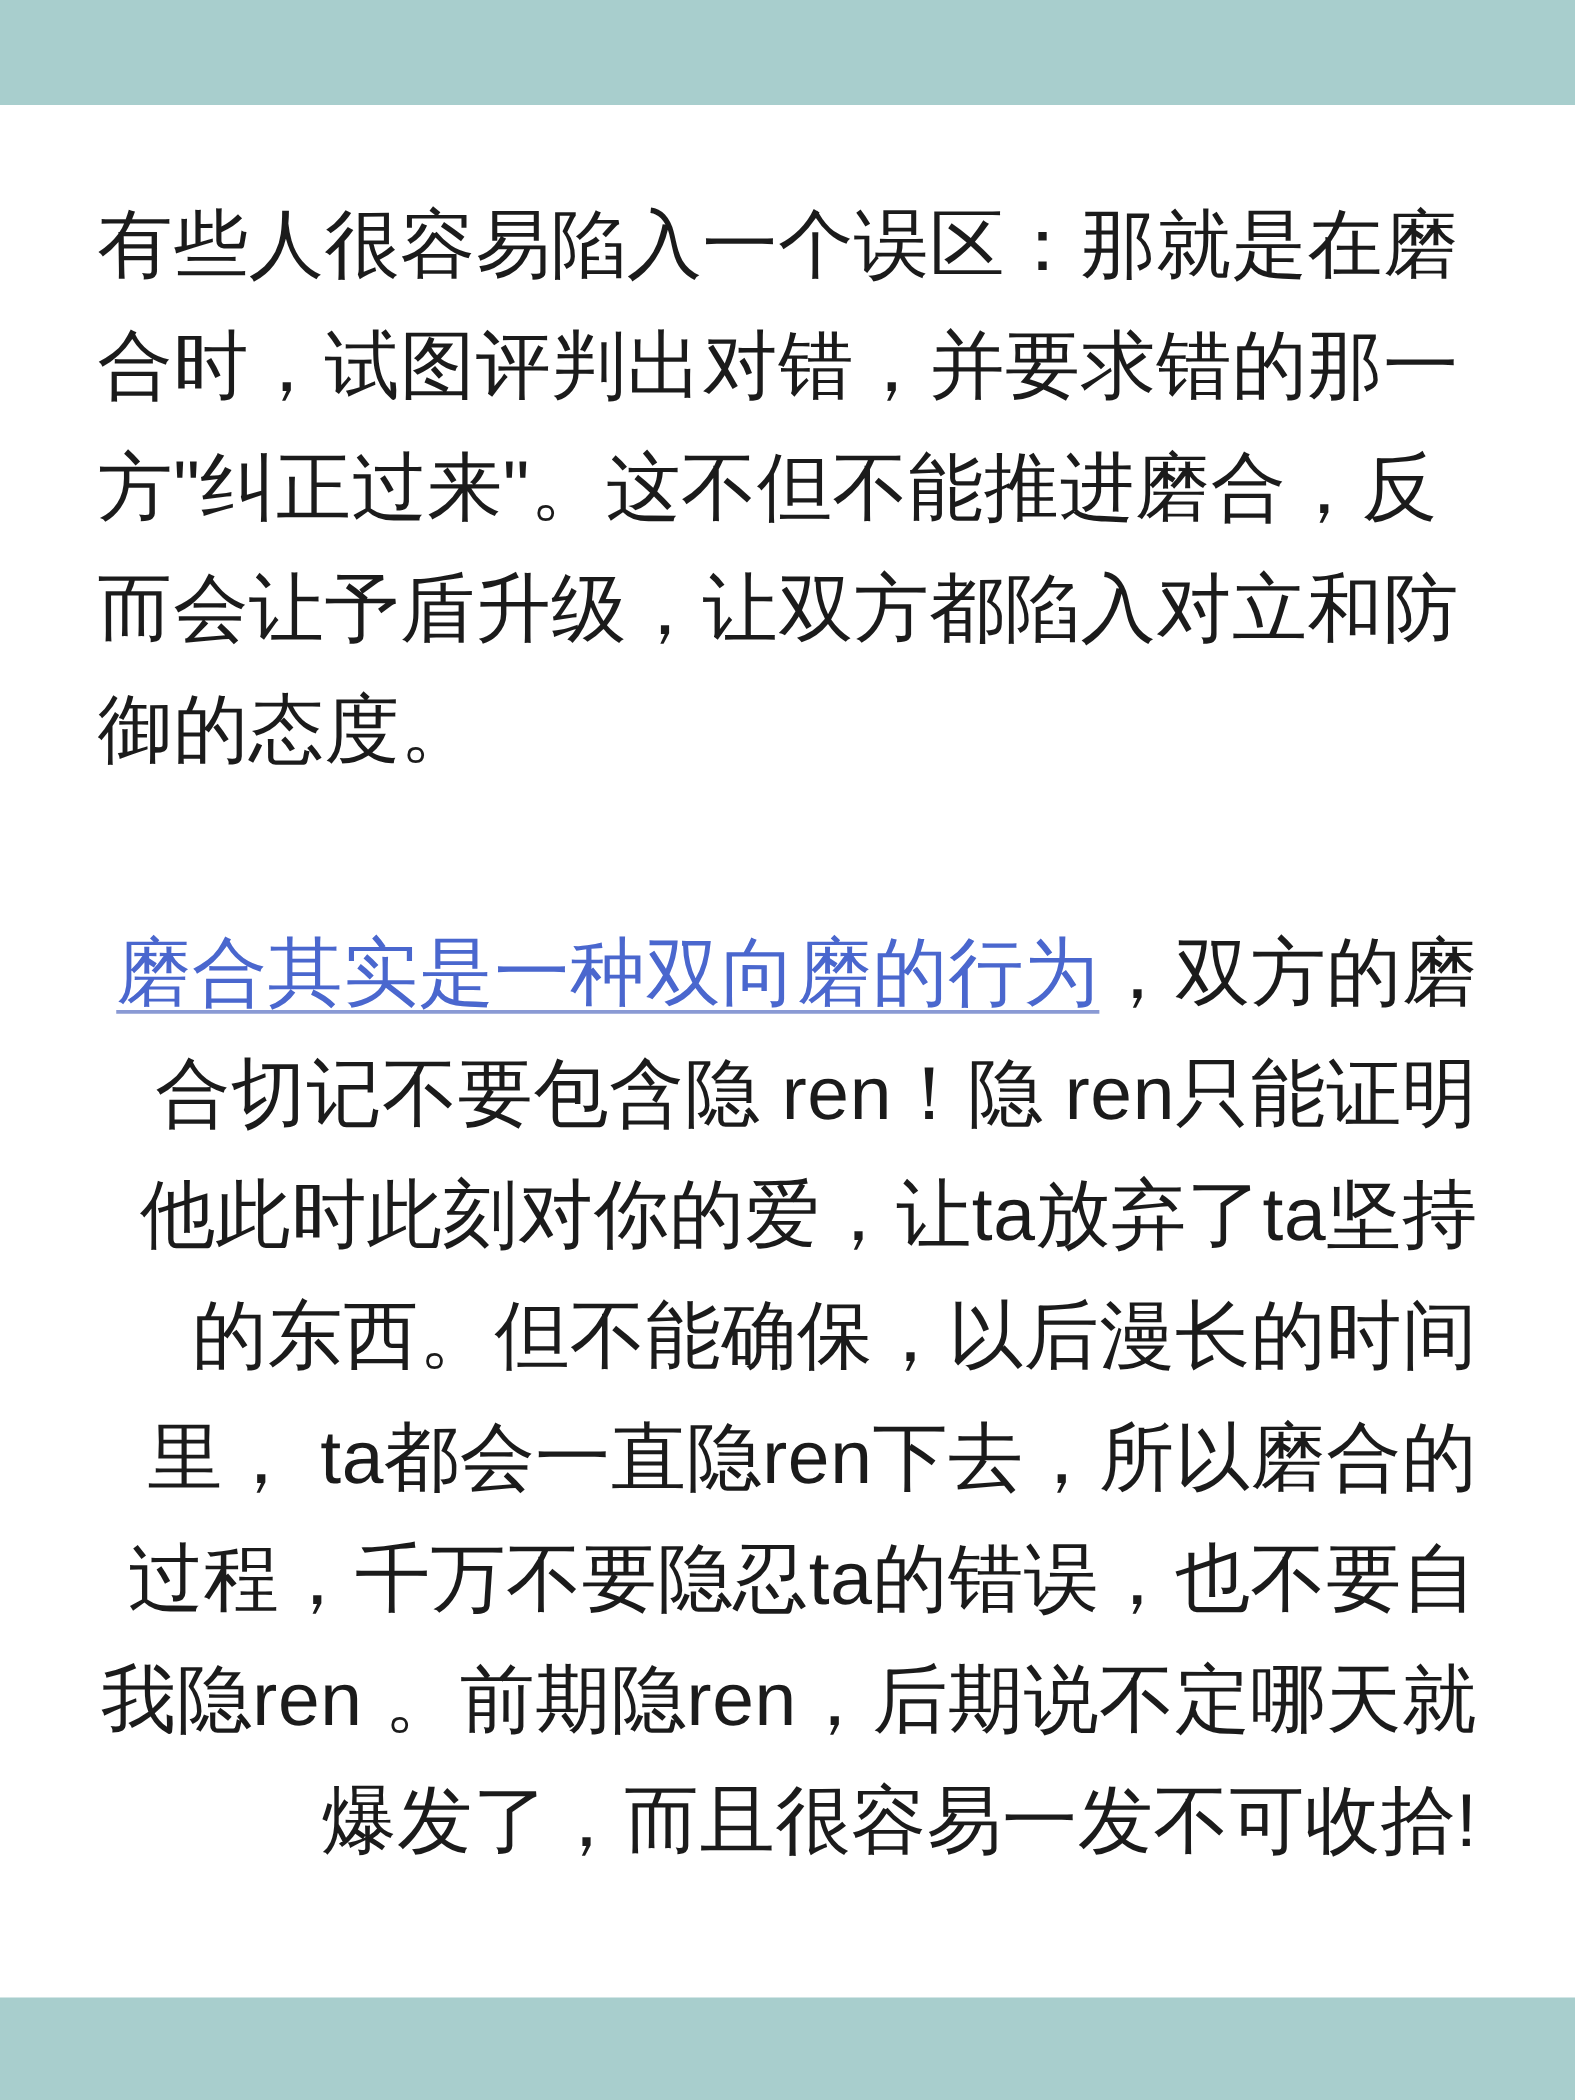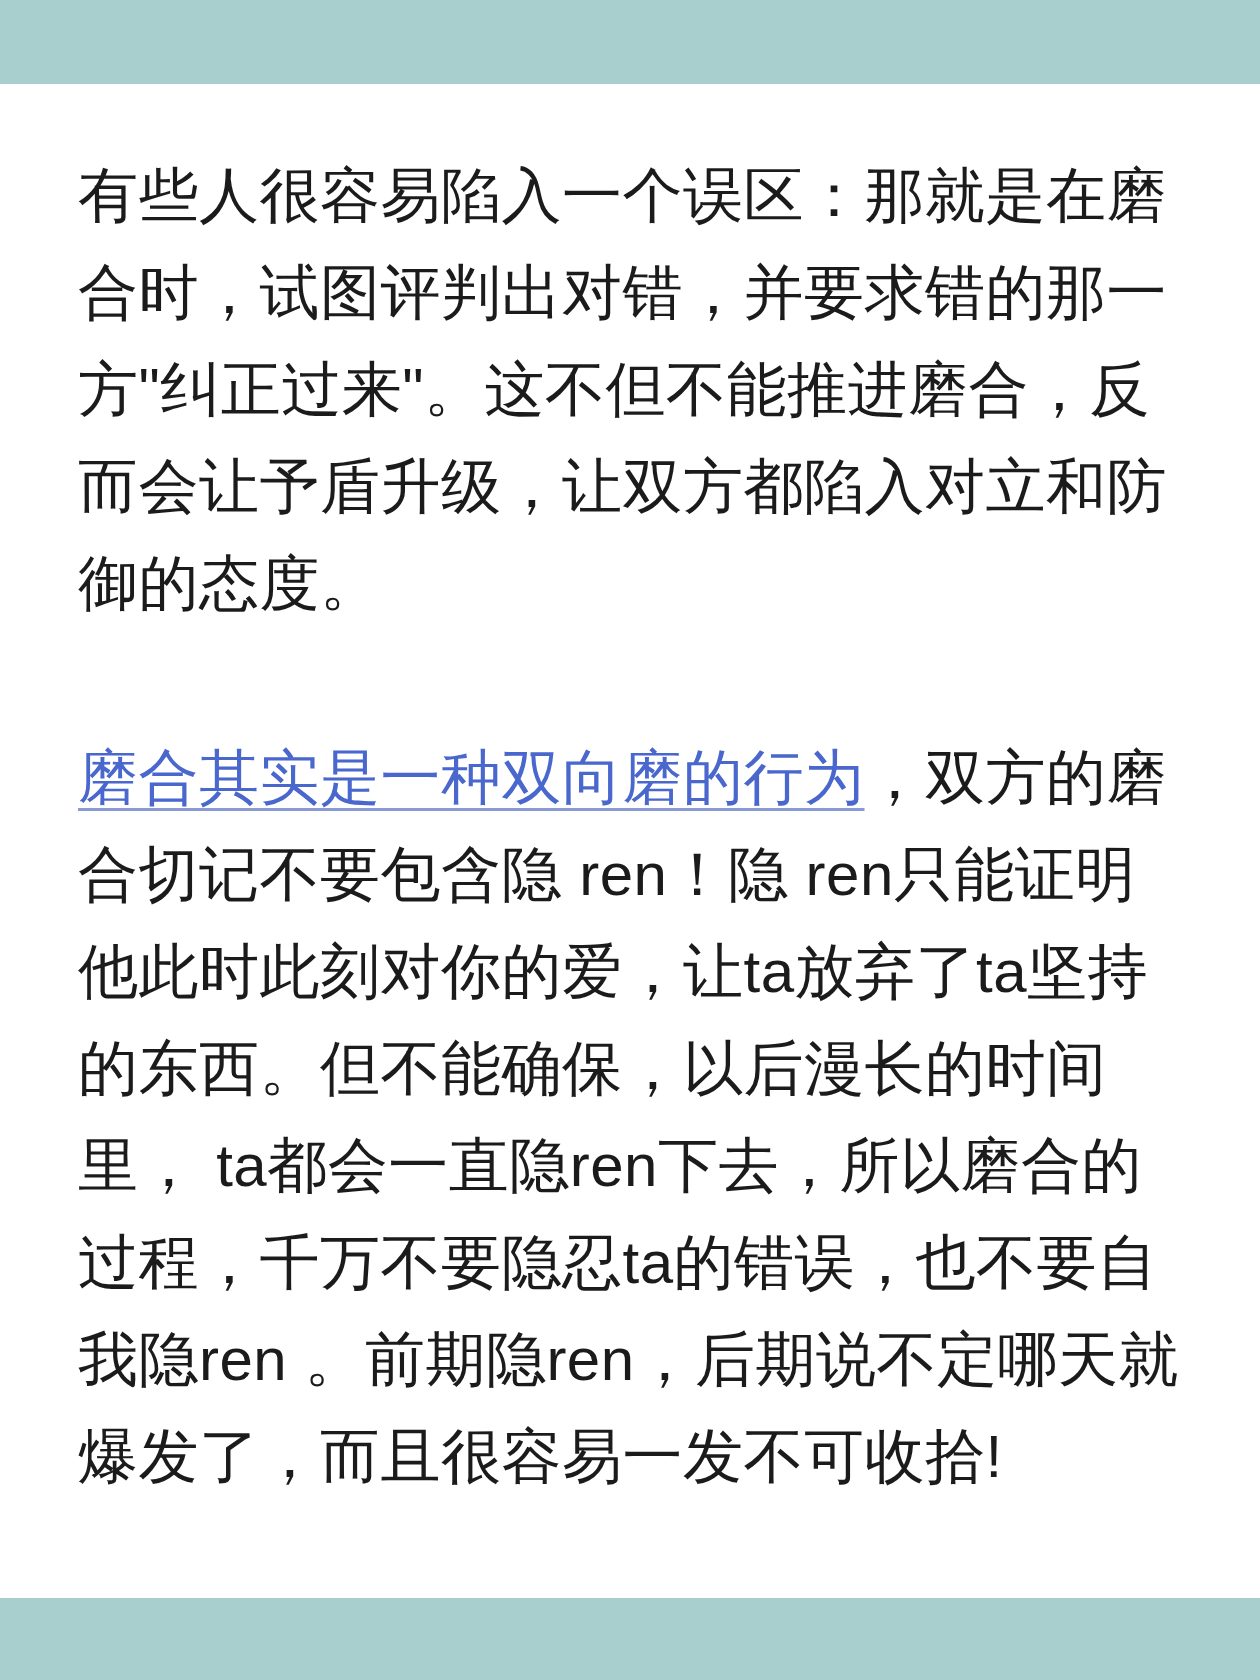--- a/index.html
+++ b/index.html
@@ -33,20 +33,21 @@
     font-weight: 500;
     letter-spacing: 0.5px;
     text-align: left;
     word-break: break-word;
   }
   .article p {
     margin: 0 0 97px 0;
   }
   .article p:last-child {
     margin-bottom: 0;
+    text-align: right;
   }
   .highlight {
     color: #4A67CE;
     text-decoration: underline;
     text-decoration-color: #8A9AD4;
     text-decoration-thickness: 3px;
     text-underline-offset: 10px;
   }
 </style>
 </head>

